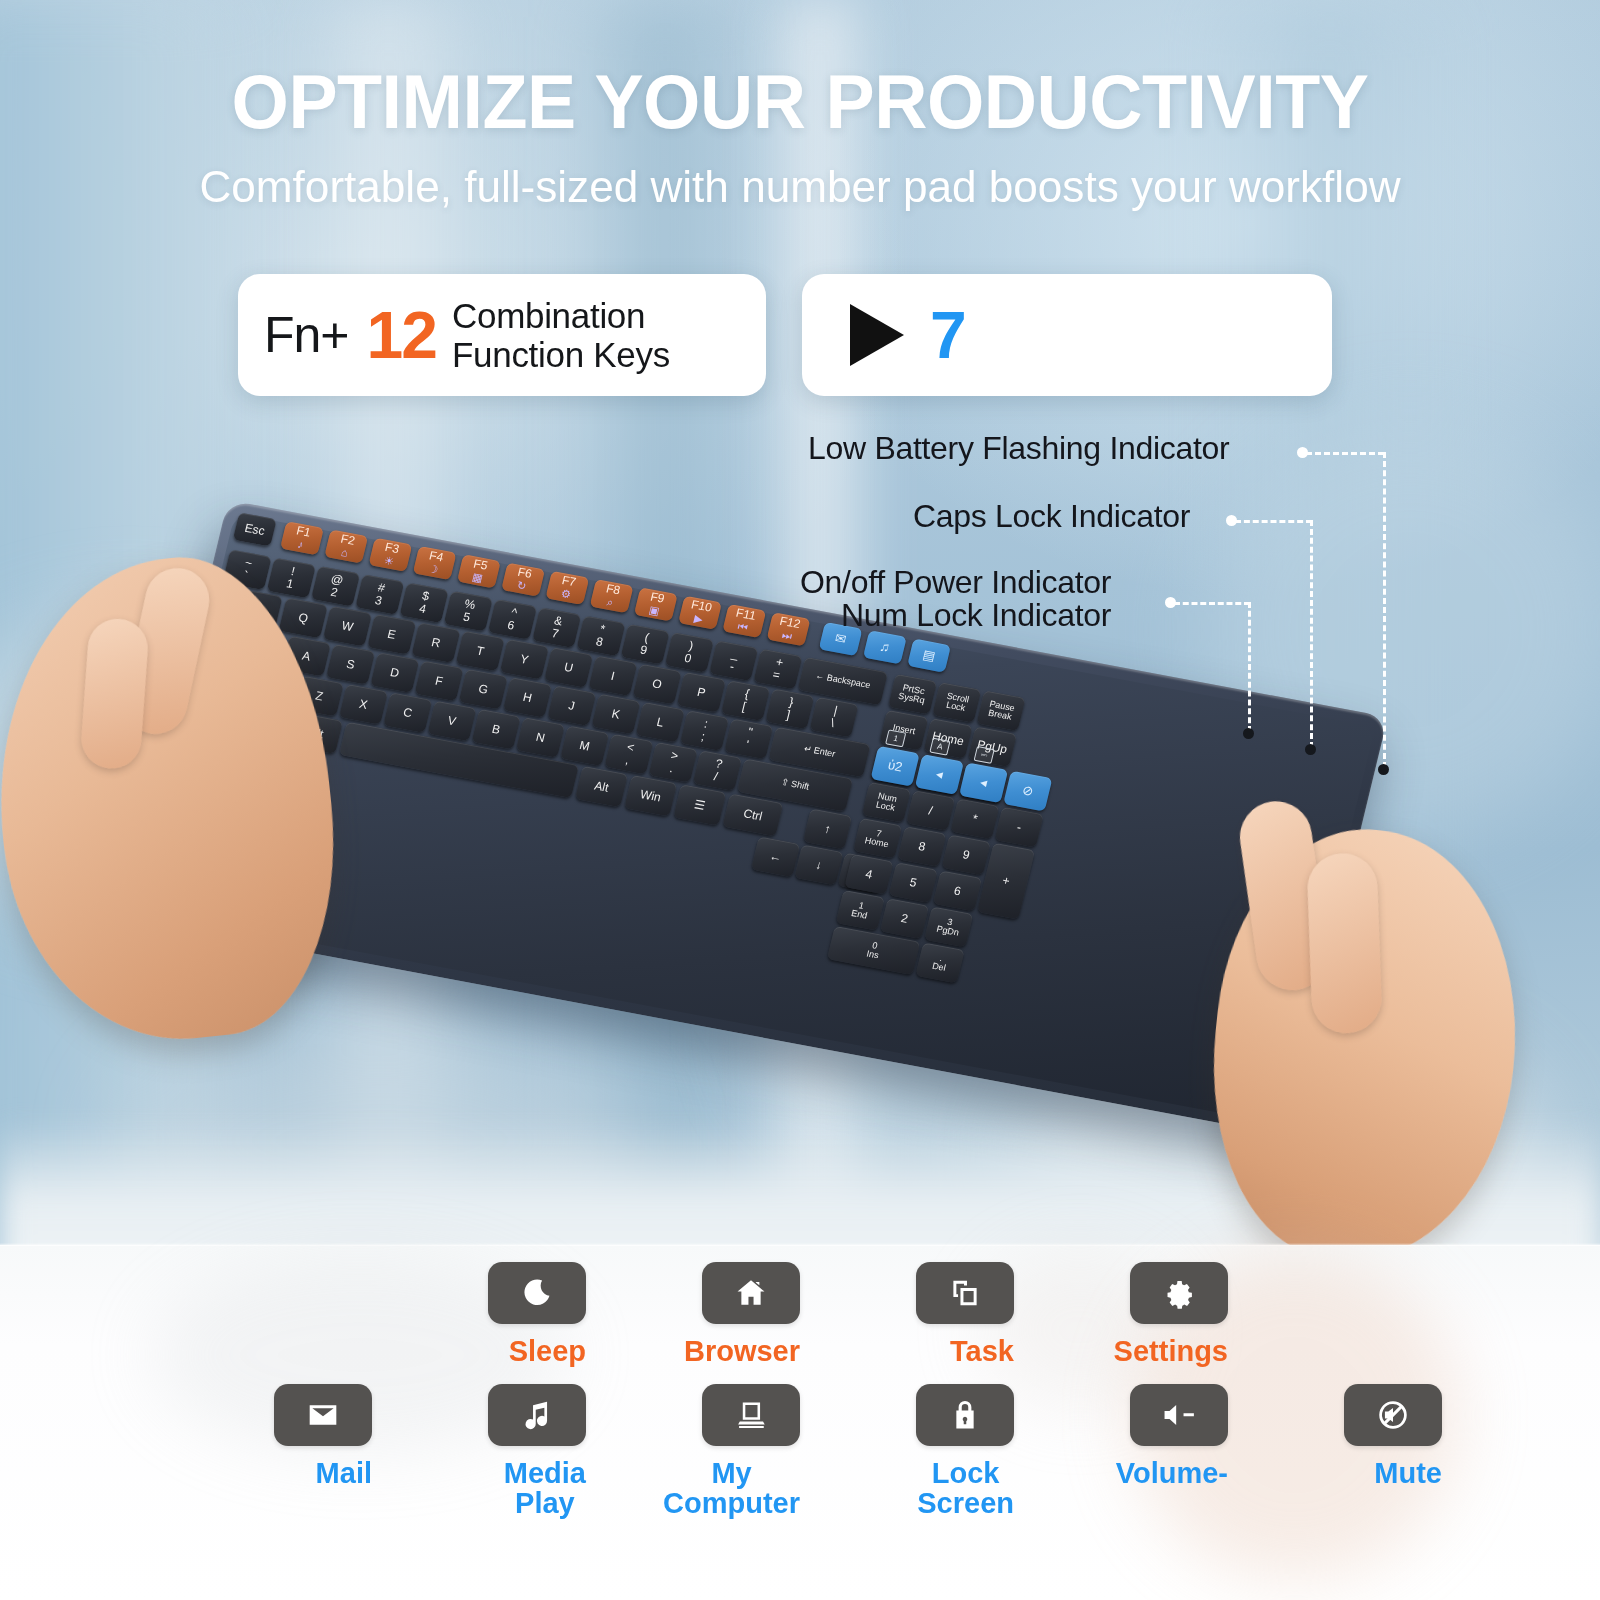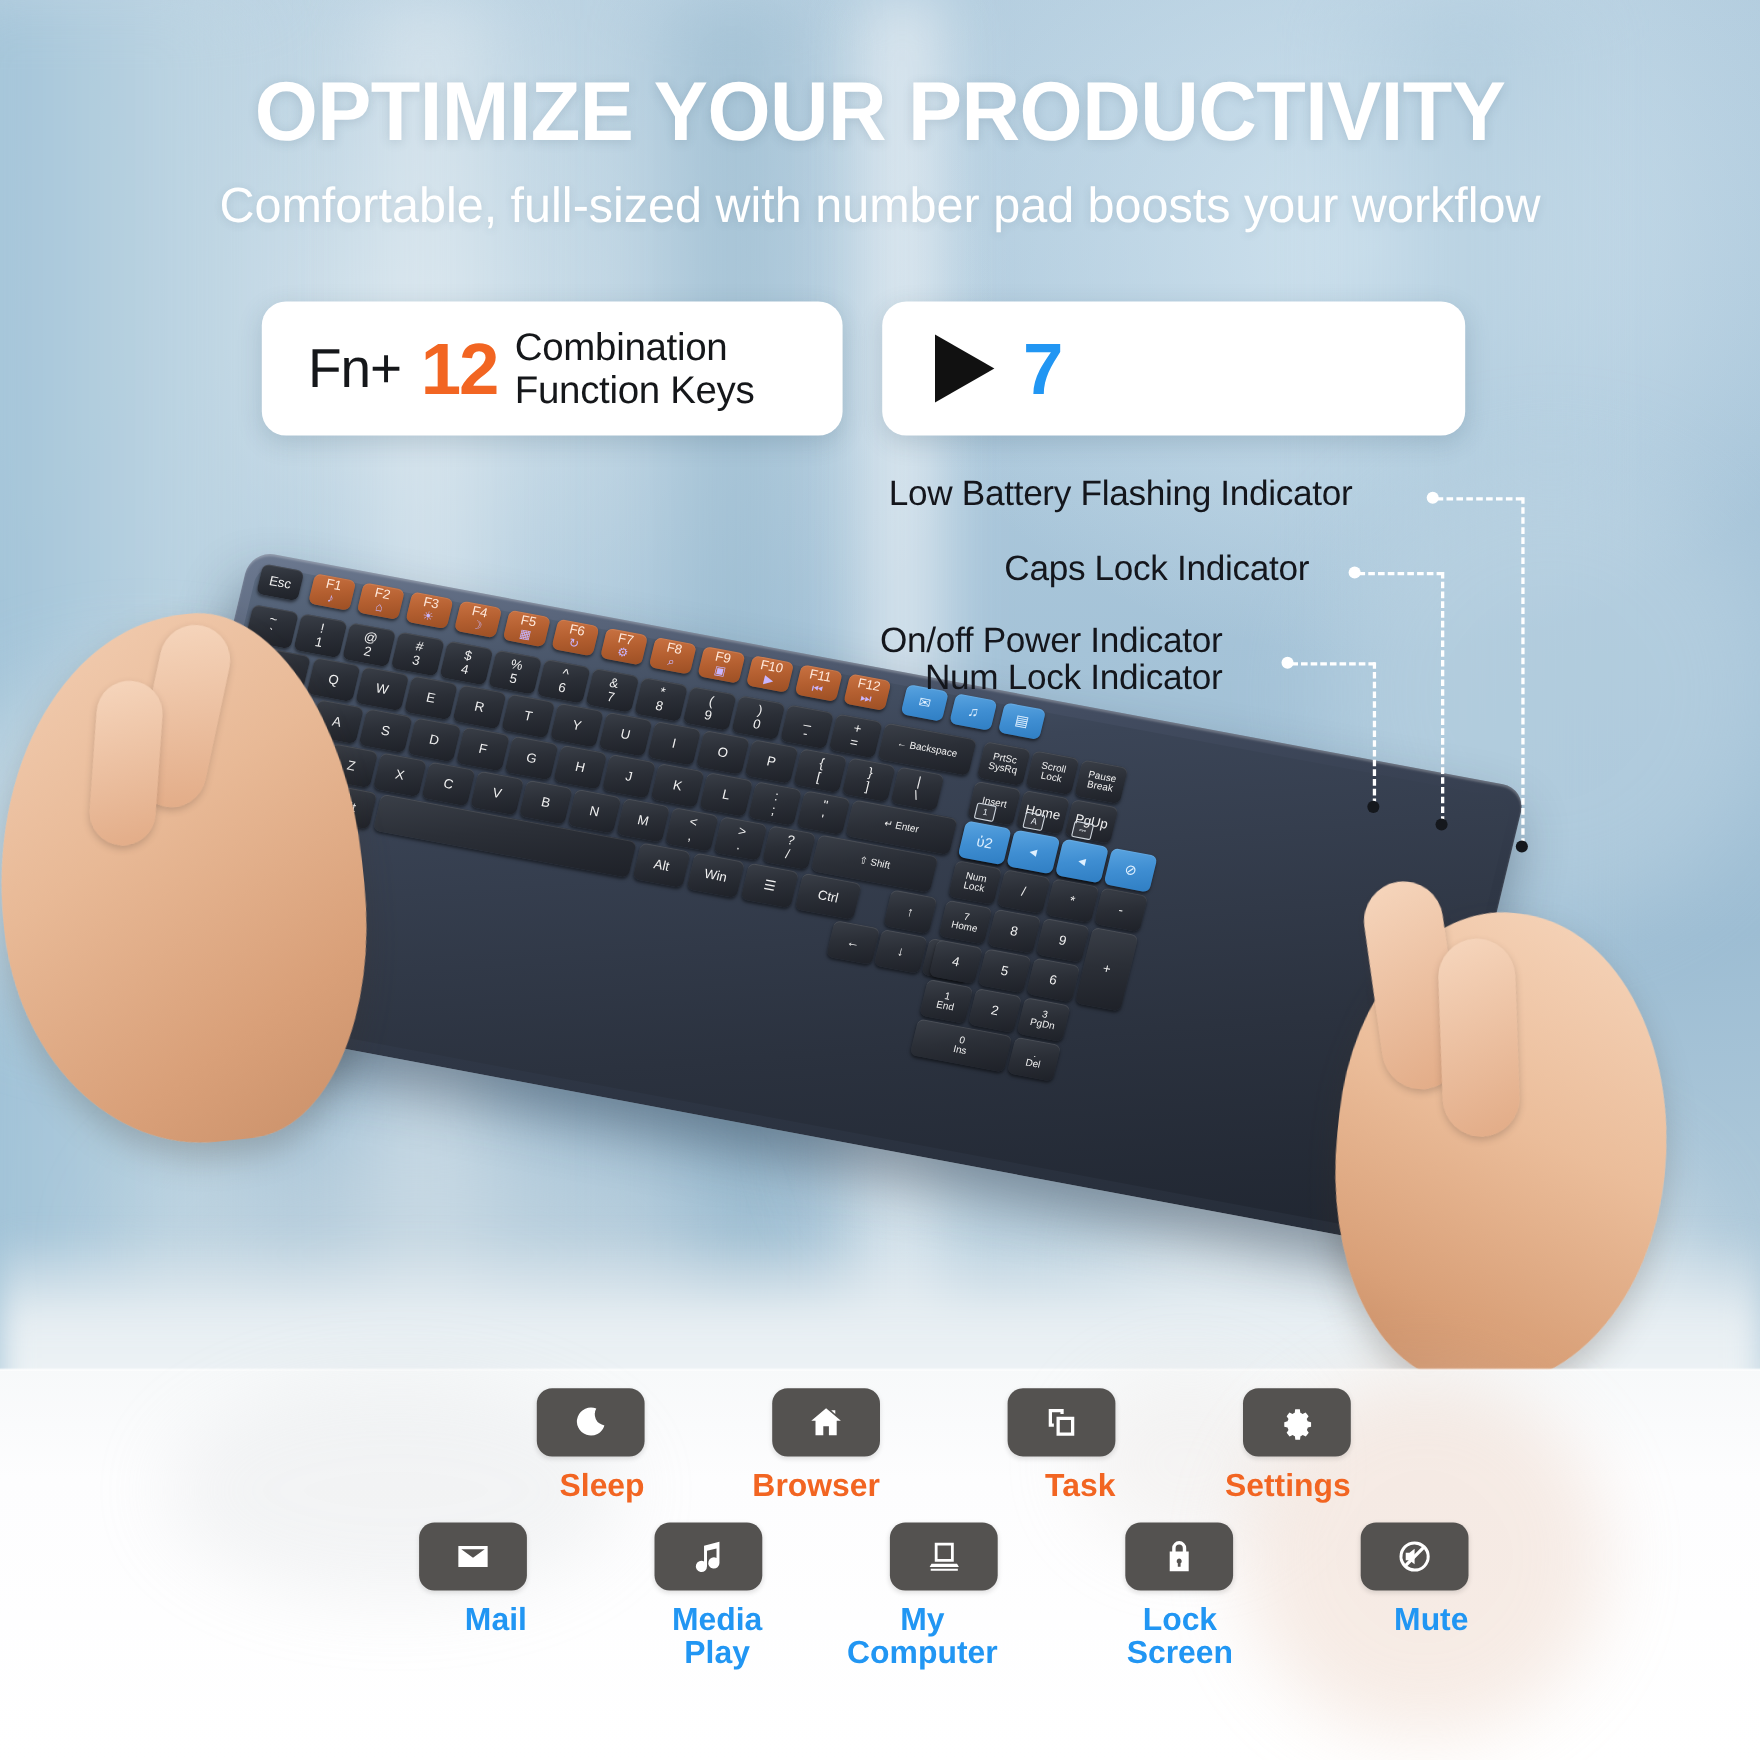--- a/index.html
+++ b/index.html
@@ -50,21 +50,21 @@
     font-size:76px;font-weight:bold;letter-spacing:-0.5px;color:#ffffff;
     line-height:1;text-shadow:0 2px 10px rgba(60,90,110,.18);
     transform:scaleX(.97);}
   .subhead{position:absolute;left:0;right:0;top:162px;text-align:center;
     font-size:45px;color:#ffffff;line-height:1.1;font-weight:400;
     text-shadow:0 2px 8px rgba(60,90,110,.15);transform:scaleX(.98);}
 
   
   .badge{position:absolute;background:#fff;border-radius:22px;
     box-shadow:0 6px 22px rgba(40,70,95,.18);display:flex;align-items:center;}
-  #badge-fn{left:238px;top:274px;width:528px;height:122px;padding:0 42px;box-sizing:border-box;}
+  #badge-fn{left:238px;top:274px;width:528px;height:122px;padding:0 26px;box-sizing:border-box;}
   #badge-mm{left:802px;top:274px;width:530px;height:122px;padding:0 26px;box-sizing:border-box;}
   .fnplus{font-size:50px;color:#15171a;font-weight:400;margin-right:18px;letter-spacing:-1px;}
   .bignum{font-size:66px;font-weight:bold;line-height:1;margin-right:16px;letter-spacing:-2px;}
   .bignum.orange{color:#F26522;}
   .bignum.blue{color:#2196F3;}
   .badge-text{font-size:35px;color:#15171a;line-height:1.12;font-weight:400;letter-spacing:-.3px;}
   .play-tri{width:0;height:0;border-left:54px solid #111;border-top:31px solid transparent;
     border-bottom:31px solid transparent;margin-right:26px;margin-left:22px;}
 
   
@@ -863,20 +863,30 @@
             </svg>
           </div>
           <div class="lbl blue">
             <div>Lock</div>
             <div>Screen</div>
           </div>
         </div>
         <div class="gi">
           <div class="tile">
             <svg width="34" height="34" viewBox="0 0 24 24" fill="#fff">
+              <path d="M2.8 9.1h3.5L11 4.9v14.2l-4.7-4.2H2.8V9.1zm13.4 1.6h7.3v2.1h-7.3v-2.1z" transform="translate(-1,0)"></path>
+            </svg>
+          </div>
+          <div class="lbl blue">
+            <div>Volume-</div>
+          </div>
+        </div>
+        <div class="gi">
+          <div class="tile">
+            <svg width="34" height="34" viewBox="0 0 24 24" fill="#fff">
               <path d="M12 2.3a9.7 9.7 0 1 0 0 19.4 9.7 9.7 0 0 0 0-19.4zm0 2a7.6 7.6 0 0 1 4.6 1.6L5.9 16.6A7.6 7.6 0 0 1 12 4.3zm0 15.4a7.6 7.6 0 0 1-4.6-1.6L18.1 7.4A7.6 7.6 0 0 1 12 19.7z"></path>
               <path d="M6.3 9.6h2.4L12 7.1v9.8L8.7 14.4H6.3V9.6z"></path>
             </svg>
           </div>
           <div class="lbl blue">
             <div>Mute</div>
           </div>
         </div>
       </div>
   </div>

